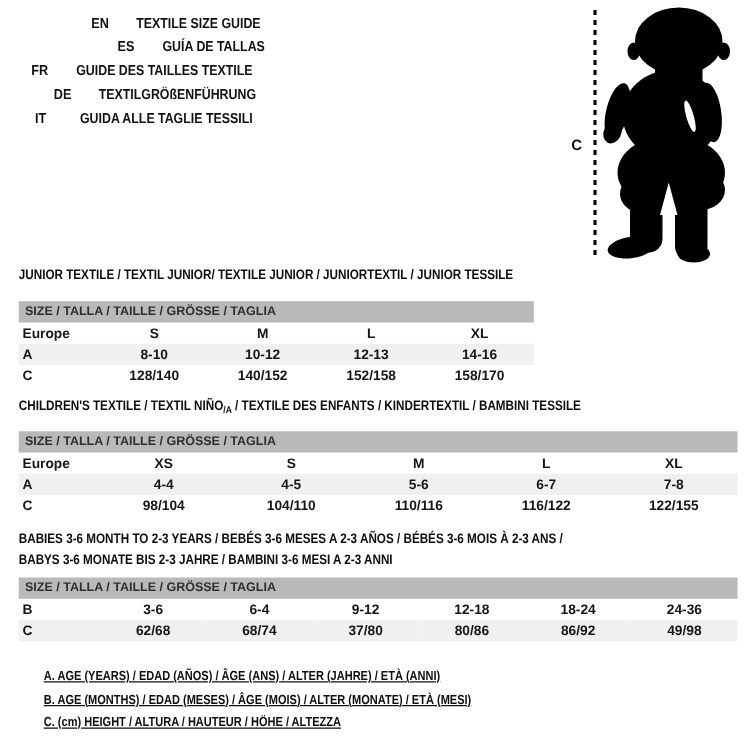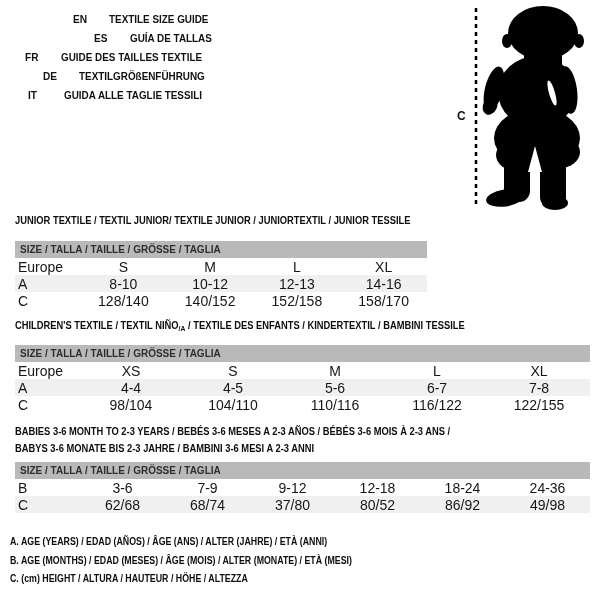--- a/index.html
+++ b/index.html
@@ -12,30 +12,30 @@
   .lang-row{display:flex;height:19px;align-items:center;justify-content:flex-end;}
   .lang-code{width:36px;font-size:11.5px;font-weight:bold;transform:scaleX(0.88);transform-origin:left center;}
   .lang-label{font-size:11.5px;font-weight:bold;white-space:nowrap;transform:scaleX(0.86);transform-origin:left center;}
   
   .figure{position:absolute;left:448px;top:0;width:152px;height:215px;}
   
   .tbl-title{position:absolute;left:15px;font-size:11px;font-weight:bold;white-space:nowrap;
              transform:scaleX(0.85);transform-origin:left top;color:#0d0d0d;}
   .tbl-title .subsc{font-size:8px;position:relative;top:2px;}
   .size-table{position:absolute;left:15px;border-collapse:collapse;table-layout:fixed;}
-  .size-table td{height:17px;font-size:14px;text-align:center;padding:0;color:#161616;}
+  .size-table td{height:17px;font-size:11px;text-align:center;padding:0;color:#161616;font-weight:bold;}
   .size-table td.lbl{text-align:left;padding-left:3px;}
   .size-table tr.hdr td{background:#b9b9b9;text-align:left;padding-left:5px;
                         font-size:10px;font-weight:bold;color:#2e2e2e;}
   .size-table tr.shaded td{background:#f0f0f0;}
   .t1{top:241px;width:412px;}
   .t2{top:345px;width:575px;}
   .t3{top:462px;width:575px;}
   
-  .footnotes{position:absolute;left:10px;top:535px;}
+  .footnotes{position:absolute;left:35px;top:535px;text-decoration:underline;}
   .footnote{height:18.5px;font-size:10.5px;font-weight:bold;white-space:nowrap;
             transform:scaleX(0.84);transform-origin:left center;color:#0d0d0d;}
 </style>
 </head>
 <body>
 
 <div class="lang-block">
   <div class="lang-row">
     <span class="lang-code">EN</span>
     <span class="lang-label">TEXTILE SIZE GUIDE</span>
@@ -177,32 +177,32 @@
       <col>
       <col>
     </colgroup>
   <tbody>
       <tr class="hdr">
     <td colspan="7">SIZE / TALLA / TAILLE / GRÖSSE / TAGLIA</td>
   </tr>
   <tr>
     <td class="lbl">B</td>
     <td>3-6</td>
-    <td>7-9</td>
+    <td>6-4</td>
     <td>9-12</td>
     <td>12-18</td>
     <td>18-24</td>
     <td>24-36</td>
   </tr>
   <tr class="shaded">
     <td class="lbl">C</td>
     <td>62/68</td>
     <td>68/74</td>
     <td>37/80</td>
-    <td>80/52</td>
+    <td>80/86</td>
     <td>86/92</td>
     <td>49/98</td>
   </tr>
 </tbody>
   </table>
 
 <div class="footnotes">
   <div class="footnote">A. AGE (YEARS) / EDAD (AÑOS) / ÂGE (ANS) / ALTER (JAHRE) / ETÀ (ANNI)</div>
   <div class="footnote">B. AGE (MONTHS) / EDAD (MESES) / ÂGE (MOIS) / ALTER (MONATE) / ETÀ (MESI)</div>
   <div class="footnote">C. (cm) HEIGHT / ALTURA / HAUTEUR / HÖHE / ALTEZZA</div>

